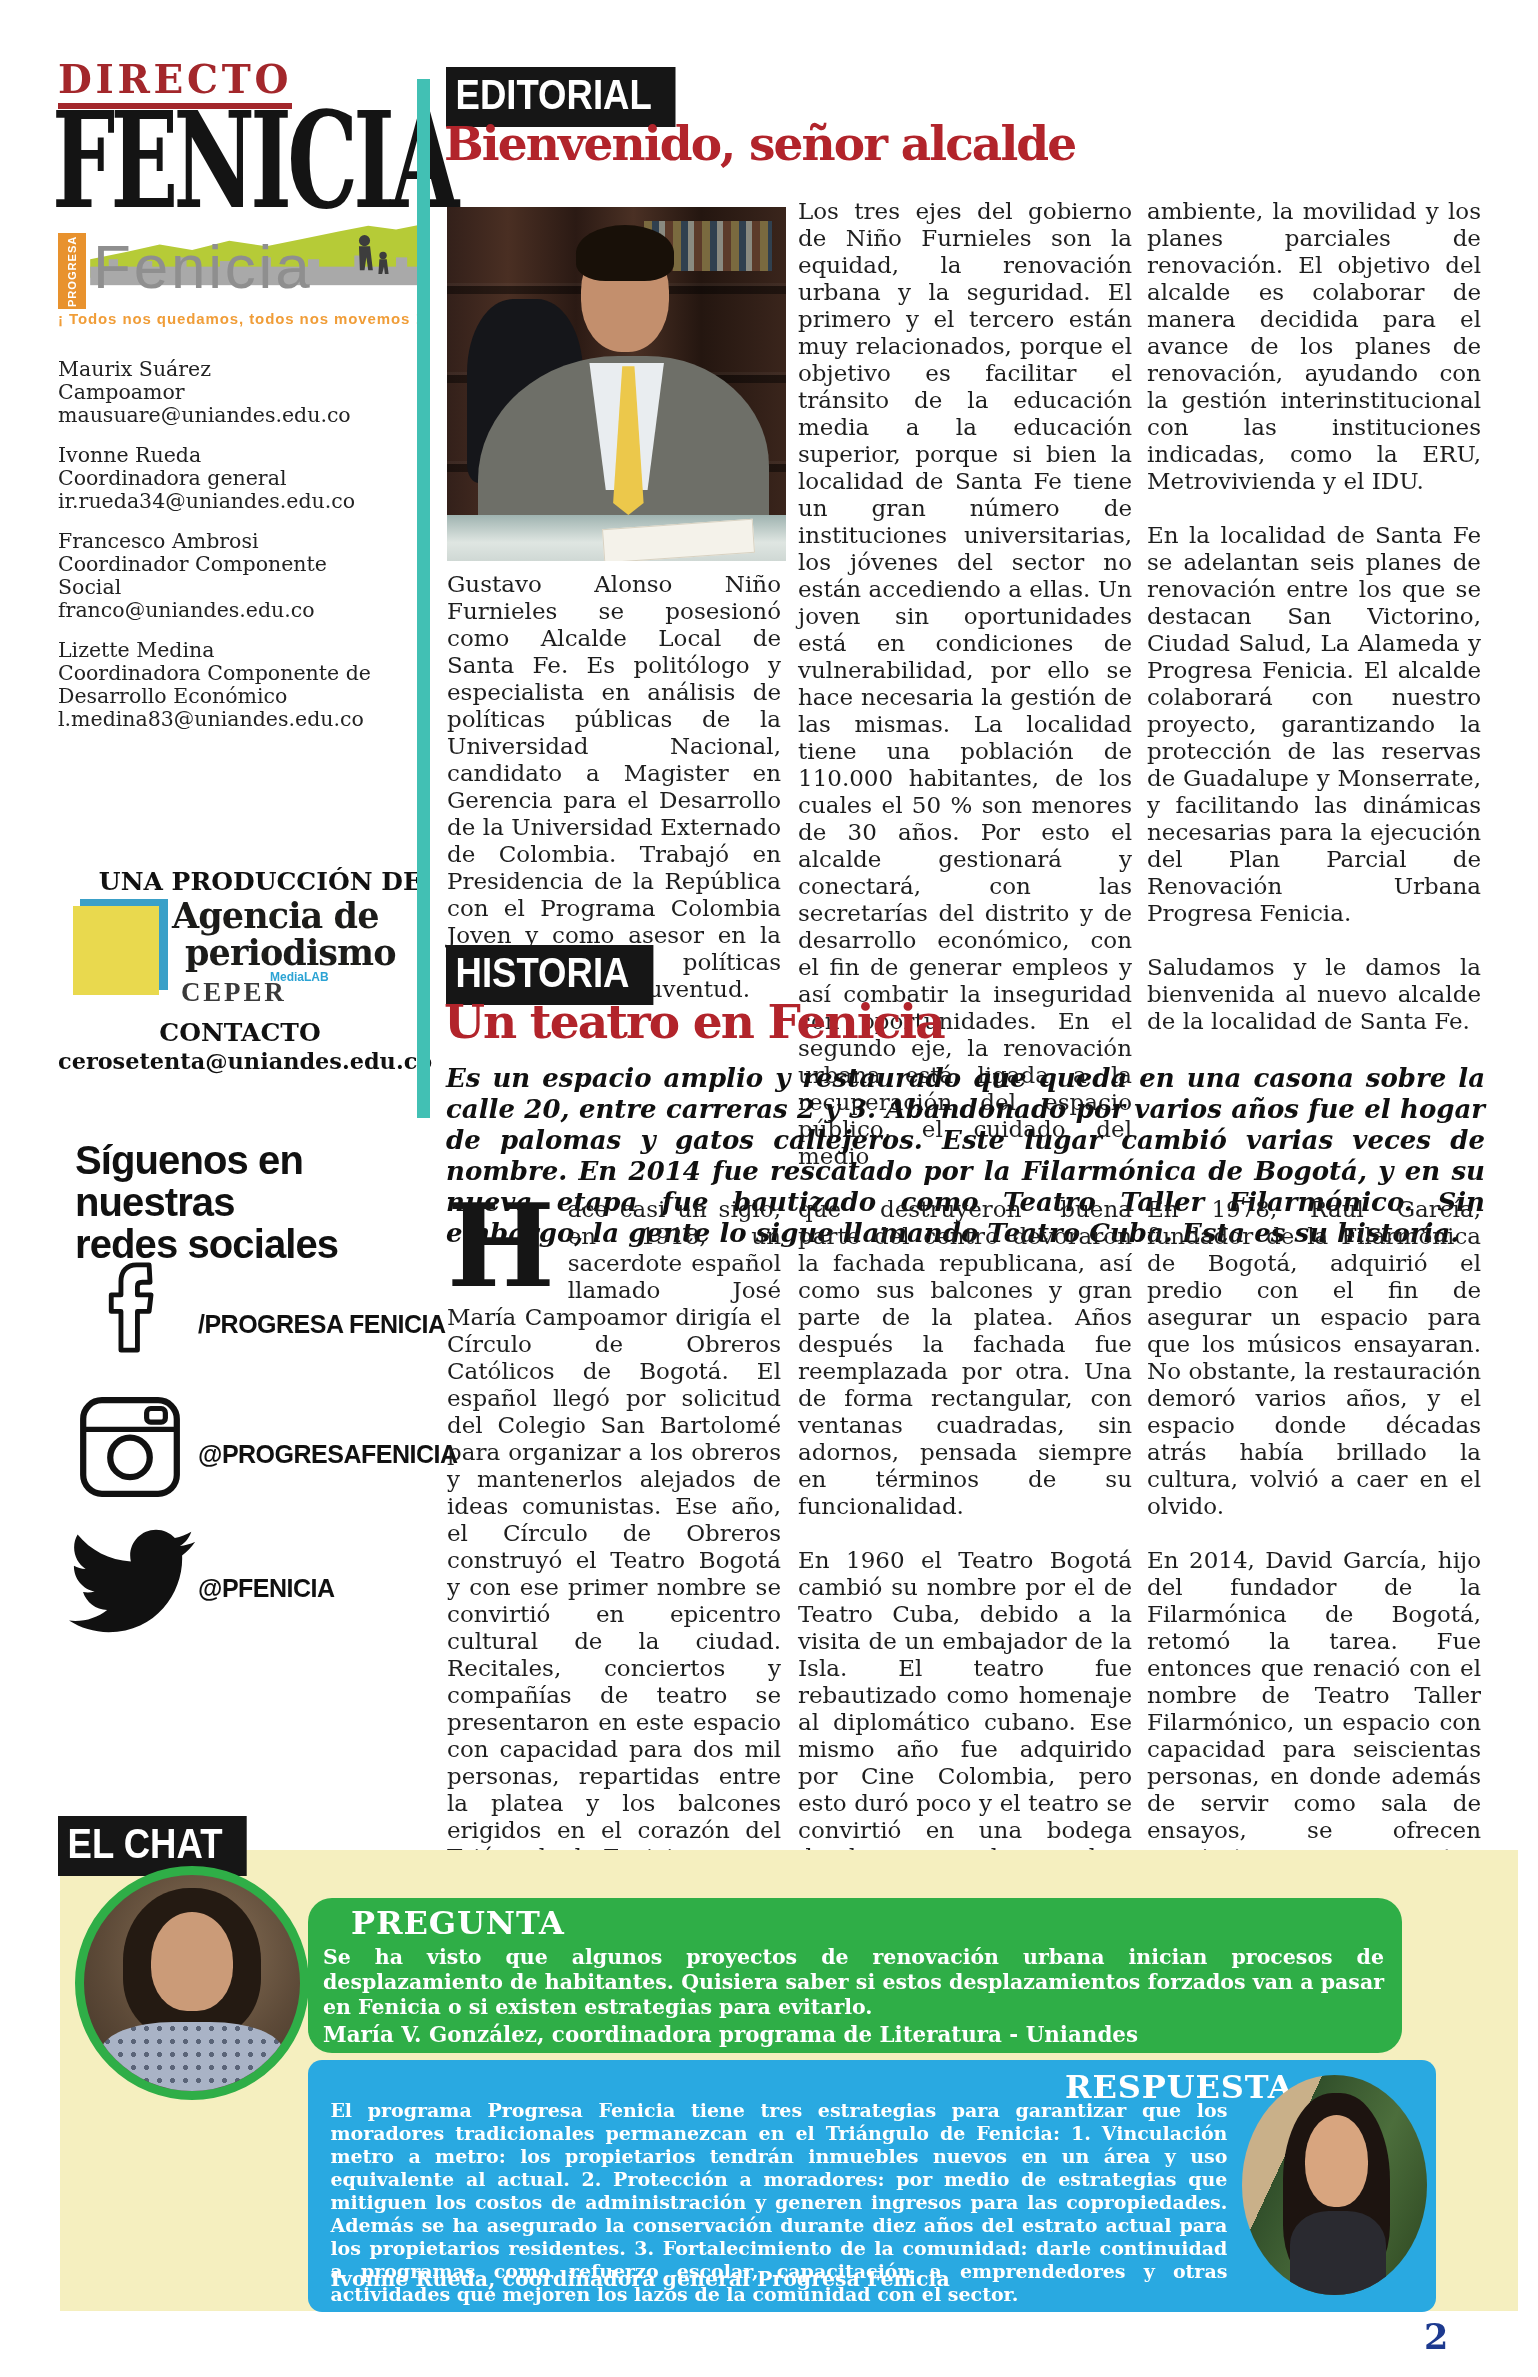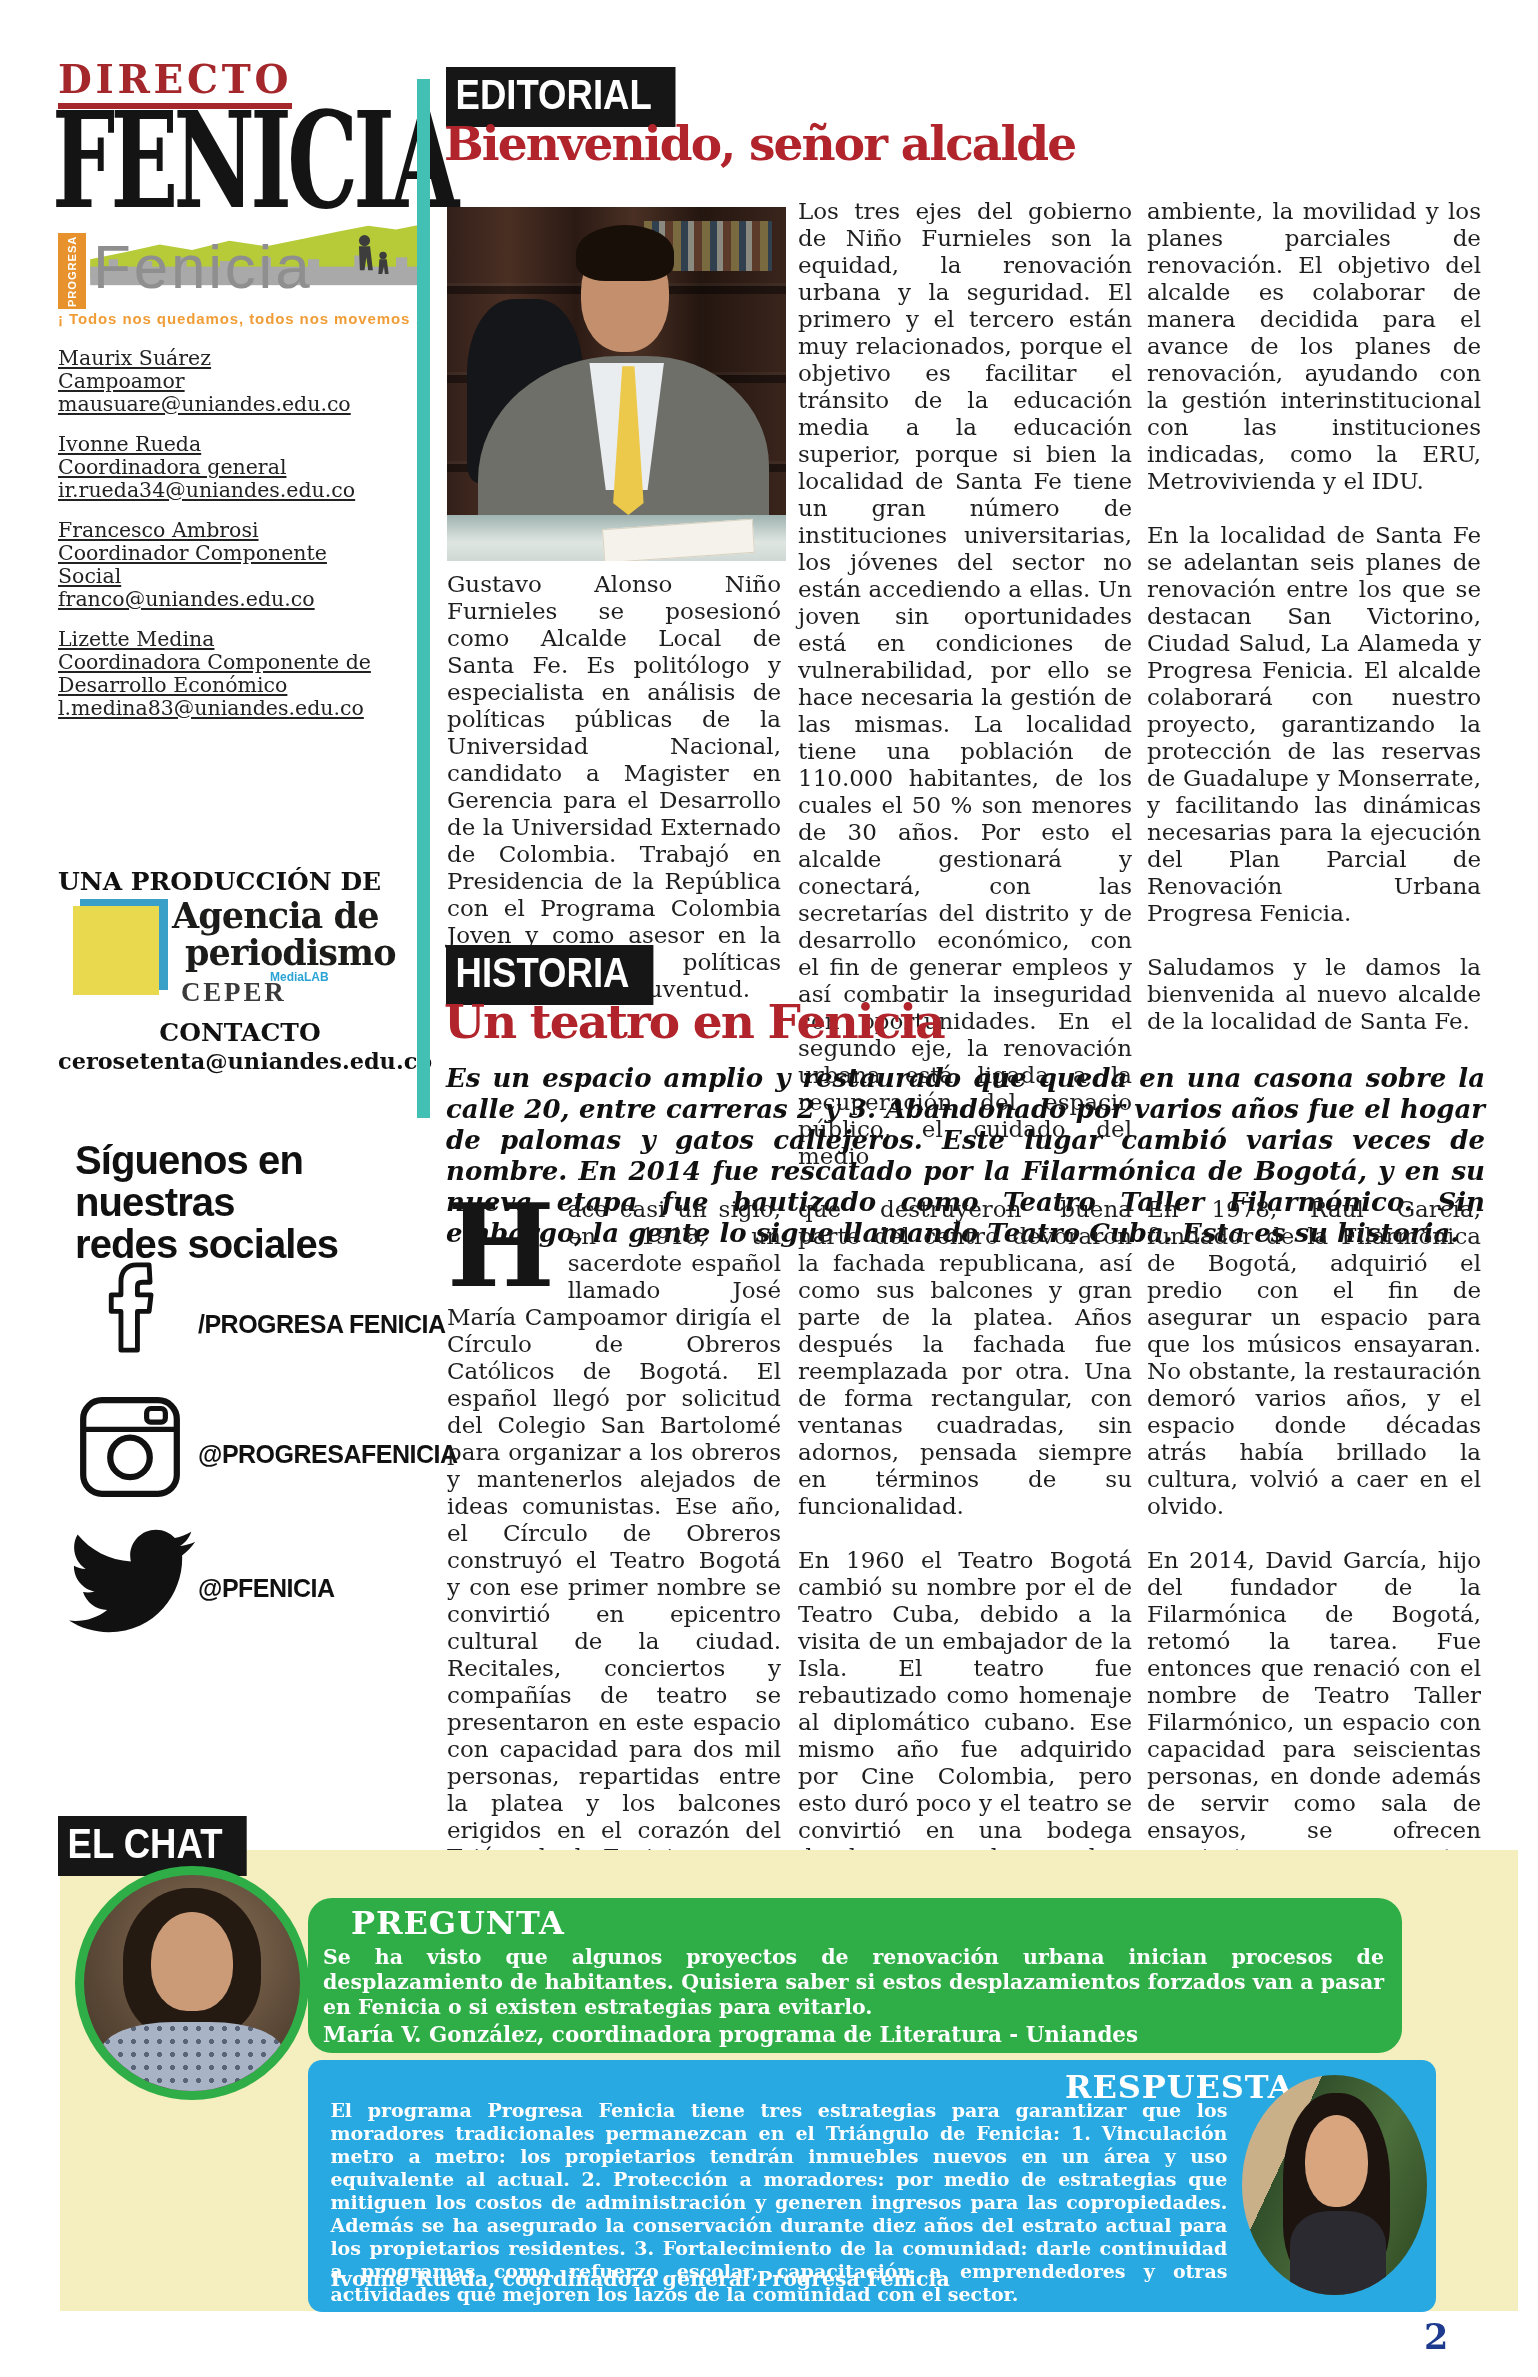--- a/index.html
+++ b/index.html
@@ -15,24 +15,24 @@
   .masthead{left:52px;top:93px;font-size:89px;font-weight:bold;color:#141414;letter-spacing:-4.7px;
             transform:scaleY(1.5) scaleX(1.0);transform-origin:top left;line-height:89px;}
   .logo-progresa{left:58px;top:233px;width:28px;height:76px;background:#e8922e;color:#fff;
             font-family:"Liberation Sans",sans-serif;font-weight:bold;font-size:11.2px;letter-spacing:0.9px;
             writing-mode:vertical-rl;transform:rotate(180deg);text-align:center;line-height:28px;}
   .logo-hills{left:89px;top:224px;}
   .logo-name{left:93px;top:231px;font-family:"Liberation Sans",sans-serif;font-size:62px;
              color:#8f8f8f;letter-spacing:2.8px;}
   .logo-tagline{left:58px;top:310px;font-family:"Liberation Sans",sans-serif;font-weight:bold;
              font-size:15px;color:#f09d38;letter-spacing:0.9px;}
-  .staff{left:58px;top:347px;width:328px;font-size:20.5px;line-height:23px;color:#222;text-decoration:underline;}
+  .staff{left:58px;top:358px;width:328px;font-size:20.5px;line-height:23px;color:#222;}
   .staff .entry{margin-bottom:17px;}
   .teal-bar{left:417px;top:79px;width:13px;height:1039px;background:#42c0b4;}
-  .prod-head{left:58px;top:867px;width:364px;text-align:left;font-size:25px;font-weight:bold;color:#111;}
+  .prod-head{left:58px;top:867px;width:364px;text-align:right;font-size:25px;font-weight:bold;color:#111;}
   .sq-blue{left:80px;top:899px;width:88px;height:91px;background:#3aa0c8;}
   .sq-yellow{left:73px;top:906px;width:86px;height:89px;background:#e9d94e;}
   .ag1{left:172px;top:895px;font-size:35px;font-weight:bold;color:#1c1c1a;letter-spacing:-0.9px;}
   .ag2{left:185px;top:932px;font-size:35px;font-weight:bold;color:#1c1c1a;letter-spacing:-0.9px;}
   .medialab{left:270px;top:970px;font-family:"Liberation Sans",sans-serif;font-size:12px;
             font-weight:bold;color:#2ba3d4;}
   .ceper{left:181px;top:977px;font-size:27px;font-weight:bold;color:#3a3a3a;letter-spacing:2.8px;
          font-family:"Liberation Serif",serif;}
   .contact-label{left:58px;top:1018px;width:364px;text-align:center;font-size:25px;font-weight:bold;color:#111;}
   .contact-email{left:58px;top:1048px;width:364px;text-align:center;font-size:22.4px;font-weight:bold;color:#111;}

